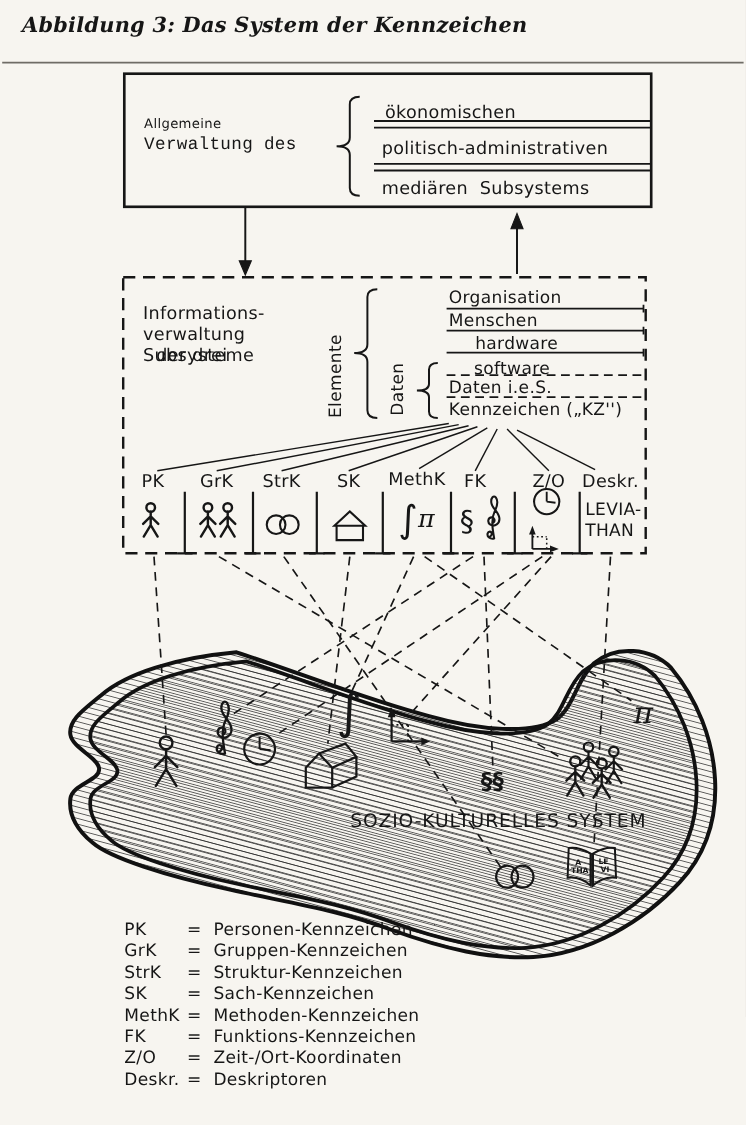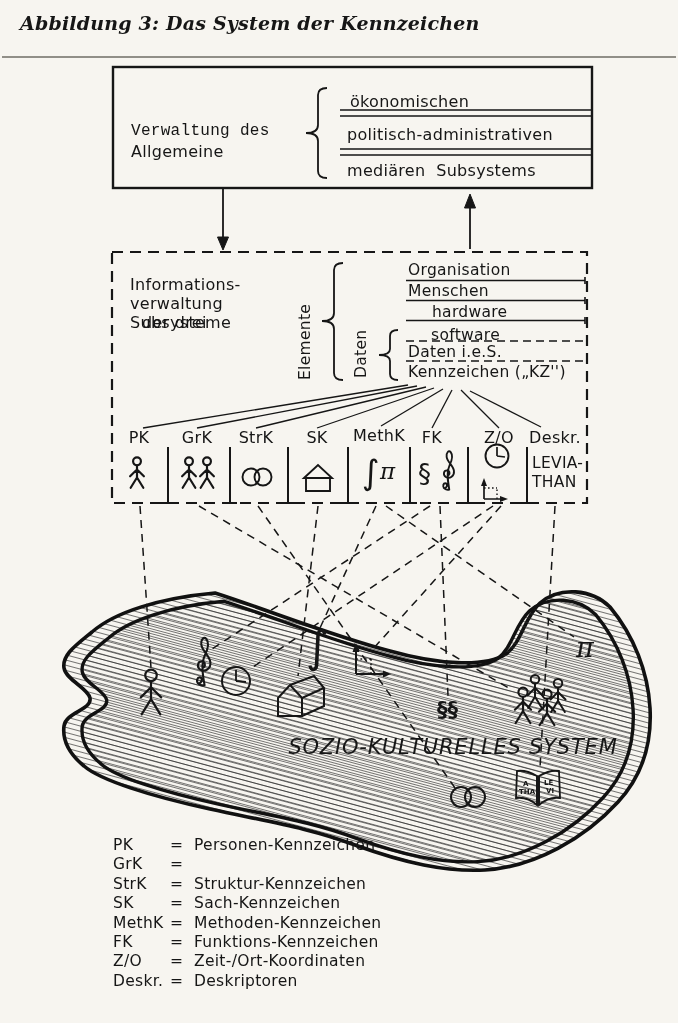--- a/index.html
+++ b/index.html
@@ -3,21 +3,21 @@
 <meta charset="utf-8">
 <style>
   html,body{margin:0;padding:0;background:#e8e6e0;}
   #page{position:relative;width:678px;height:1023px;background:#f7f5f0;overflow:hidden;
         font-family:"DejaVu Sans",sans-serif;color:#161616;}
   svg{position:absolute;left:0;top:0;}
   .t{position:absolute;font-size:15.5px;line-height:18px;color:#161616;white-space:pre;letter-spacing:.3px;}
   .title{font-family:"DejaVu Serif",serif;font-style:italic;font-weight:bold;font-size:19px;letter-spacing:.2px;}
   .ctr{transform:translateX(-50%);}
   .rot{transform:rotate(-90deg);transform-origin:0 0;}
-  .sozio{font-size:21px;letter-spacing:.8px;font-weight:500;font-style:italic;}
+  .sozio{font-size:17px;letter-spacing:.8px;font-weight:500;}
   .legend{position:absolute;left:113px;top:836px;font-size:15.5px;letter-spacing:.3px;}
   .lrow{display:flex;line-height:19.4px;}
   .labbr{width:57px;}
   .leq{width:24px;}
 </style>
 </head>
 <body>
 
 <div id="page">
 
@@ -172,21 +172,21 @@
 
     <text x="523" y="786" font-size="7" font-weight="bold">A</text>
     <text x="519" y="794" font-size="7" font-weight="bold">THA</text>
     <text x="544" y="785" font-size="7" font-weight="bold">LE</text>
     <text x="546" y="793" font-size="7" font-weight="bold">VI</text>
   </g>
 </svg>
 
 <div class="t title" style="left:20px;top:14px;">Abbildung 3: Das System der Kennzeichen</div>
 
-<div class="t" style="left:131px;top:103px;font-size:16px;margin-top:40px;">Allgemeine</div>
+<div class="t" style="left:131px;top:103px;font-size:12px;">Allgemeine</div>
 <div class="t" style="left:131px;top:122px;font-size:16px;font-family:Liberation Mono, monospace;">Verwaltung des</div>
 <div class="t" style="left:350px;top:93px;font-size:16px;">ökonomischen</div>
 <div class="t" style="left:347px;top:162px;font-size:16px;">mediären  Subsystems</div>
 <div class="t" style="left:347px;top:126px;font-size:16px;">politisch-administrativen</div>
 
 <div class="t" style="left:130px;top:276px;font-size:16px;">Informations-</div>
 <div class="t" style="left:130px;top:295px;font-size:16px;">verwaltung</div>
 <div class="t" style="left:130px;top:314px;font-size:16px;margin-left:12px;">der drei</div>
 <div class="t" style="left:130px;top:314px;font-size:16px;">Subsysteme</div>
 
@@ -216,20 +216,21 @@
 
 <div class="legend">
   <div class="lrow">
     <span class="labbr">PK</span>
     <span class="leq">=</span>
     <span>Personen-Kennzeichen</span>
   </div>
   <div class="lrow">
     <span class="labbr">GrK</span>
     <span class="leq">=</span>
+    <span>Gruppen-Kennzeichen</span>
   </div>
   <div class="lrow">
     <span class="labbr">StrK</span>
     <span class="leq">=</span>
     <span>Struktur-Kennzeichen</span>
   </div>
   <div class="lrow">
     <span class="labbr">SK</span>
     <span class="leq">=</span>
     <span>Sach-Kennzeichen</span>

